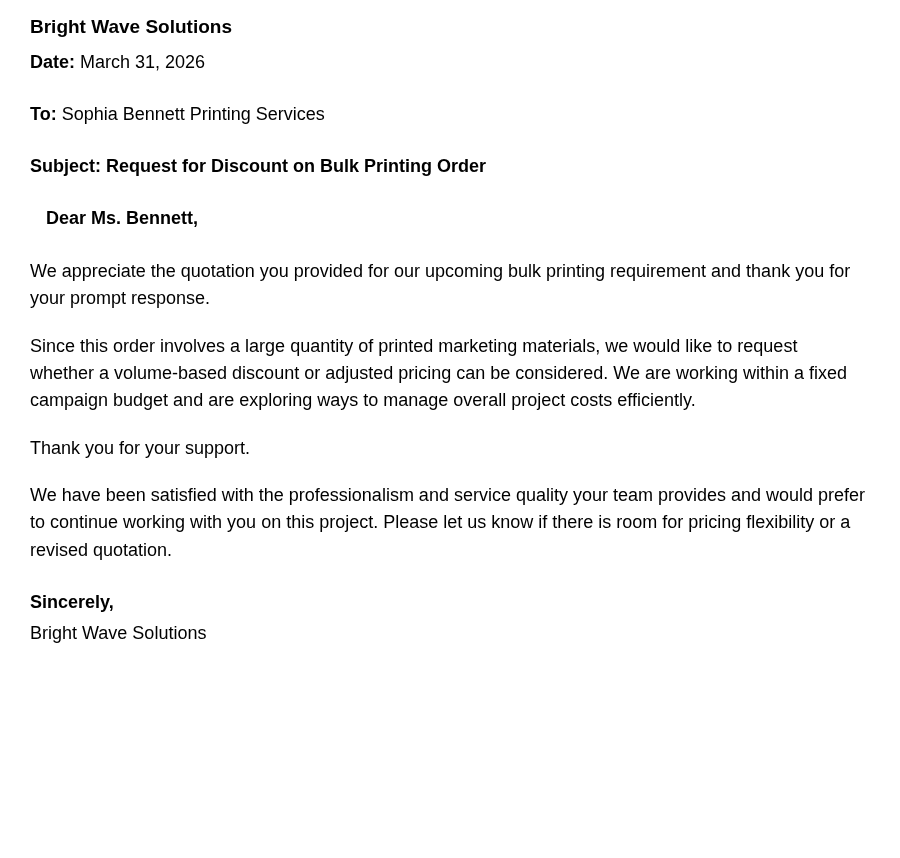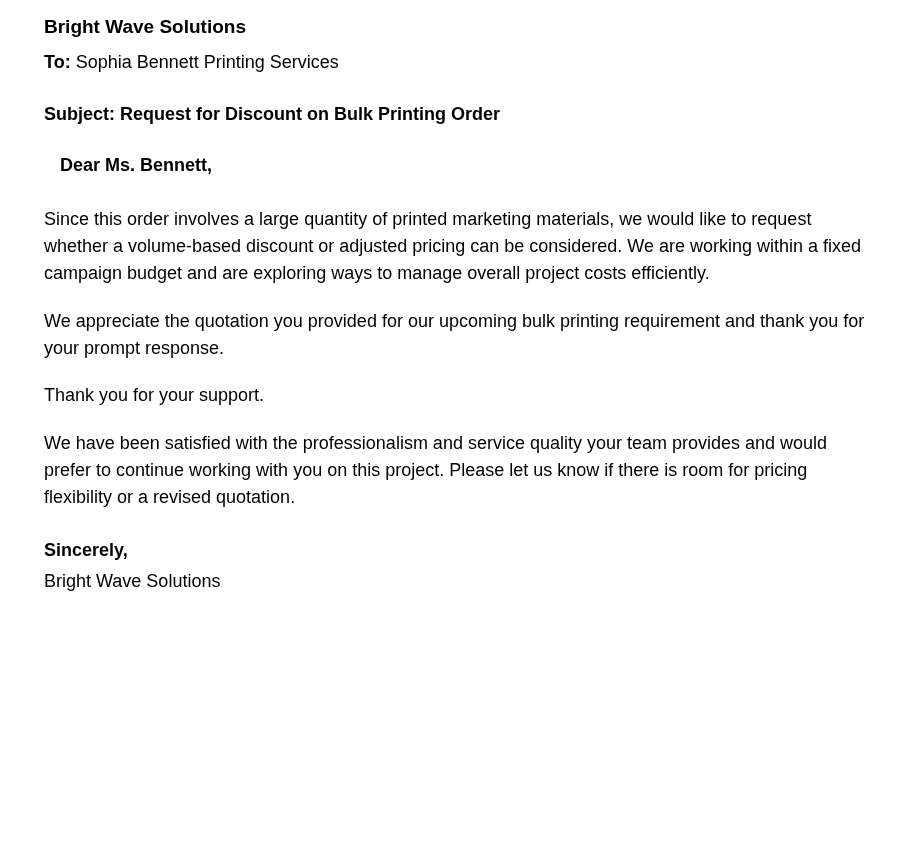--- a/index.html
+++ b/index.html
@@ -10,21 +10,21 @@
   body {
     width: 900px;
     height: 858px;
     font-family: "Liberation Sans", sans-serif;
     color: #000000;
     -webkit-font-smoothing: antialiased;
   }
   .letter {
     box-sizing: border-box;
     width: 900px;
-    padding: 14px 34px 0 44px;
+    padding: 14px 34px 0 30px;
   }
   .company-name {
     font-size: 19px;
     font-weight: bold;
     line-height: 1.35;
     margin: 0 0 10px 0;
   }
   .city-line {
     font-size: 18px;
     line-height: 1.35;
@@ -69,31 +69,35 @@
   }
 </style>
 </head>
 <body>
 
 <div class="letter">
 
   <p class="company-name">Bright Wave Solutions</p>
 
 
+  <p class="meta-line">
+    <span class="label">Date:</span>
+    <span>March 31, 2026</span>
+  </p>
 
   <p class="meta-line">
     <span class="label">To:</span>
     <span>Sophia Bennett Printing Services</span>
   </p>
 
   <p class="subject-line">Subject: Request for Discount on Bulk Printing Order</p>
 
   <p class="salutation">Dear Ms. Bennett,</p>
 
+  <p class="para">We appreciate the quotation you provided for our upcoming bulk printing requirement and thank you for your prompt response.</p>
   <p class="para">Since this order involves a large quantity of printed marketing materials, we would like to request whether a volume-based discount or adjusted pricing can be considered. We are working within a fixed campaign budget and are exploring ways to manage overall project costs efficiently.</p>
-  <p class="para">We appreciate the quotation you provided for our upcoming bulk printing requirement and thank you for your prompt response.</p>
   <p class="para">Thank you for your support.</p>
   <p class="para">We have been satisfied with the professionalism and service quality your team provides and would prefer to continue working with you on this project. Please let us know if there is room for pricing flexibility or a revised quotation.</p>
 
   <p class="closing">Sincerely,</p>
   <p class="sign-line">Bright Wave Solutions</p>
 
 </div>
 
 </body></html>

